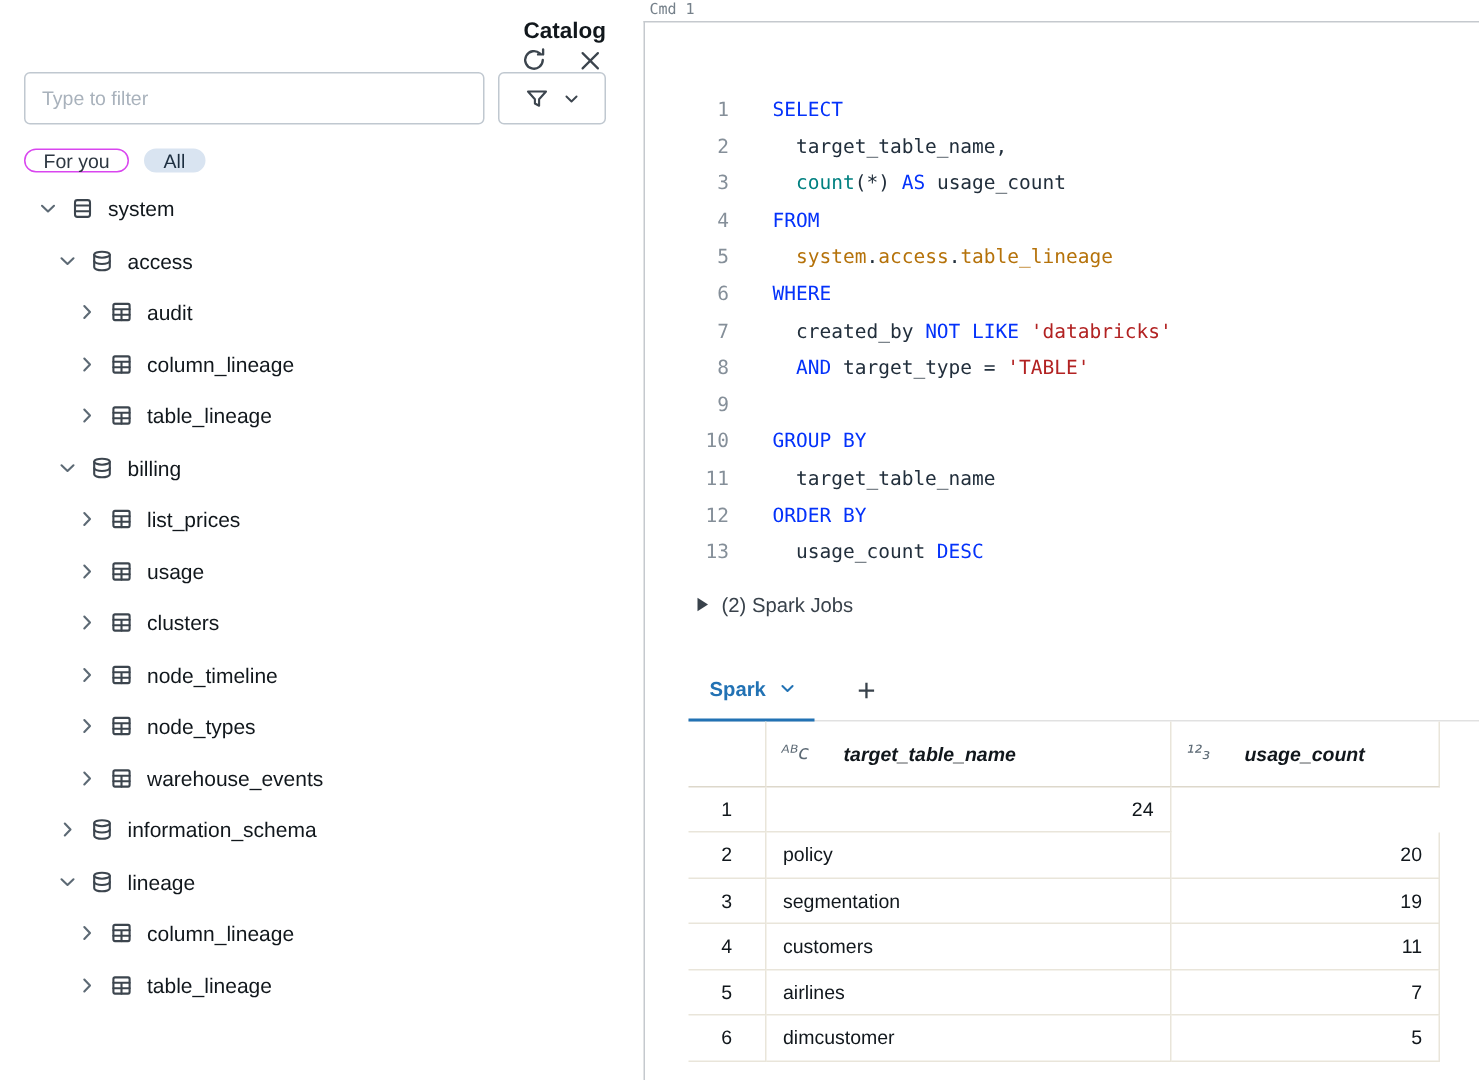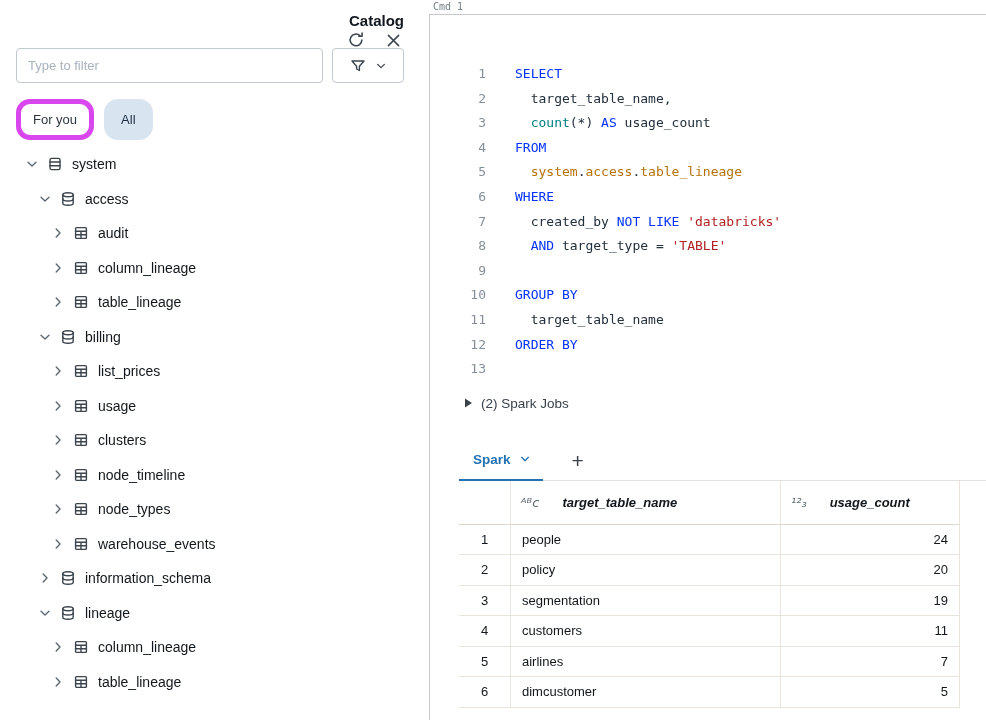--- a/index.html
+++ b/index.html
@@ -11,21 +11,21 @@
   .catalog-title { font-size:15px; font-weight:700; color:#11171c; }
   .header-actions { margin-left:auto; display:flex; gap:16px; align-items:center; }
   .icon-btn { background:none; border:none; padding:2px; cursor:pointer; display:flex; align-items:center; }
 
   .search-row { display:flex; margin-top:12px; gap:9px; }
   .filter-input { flex:1; height:35px; border:1px solid #c0c8d0; border-radius:4px; padding:0 11px; font-size:13px; font-family:inherit; color:#11171c; outline:none; box-sizing:border-box; background:#fff; }
   .filter-input::placeholder { color:#a9b2bc; }
   .filter-btn { width:72px; height:35px; border:1px solid #c0c8d0; border-radius:4px; background:#fff; display:flex; align-items:center; justify-content:center; gap:9px; cursor:pointer; }
 
   .pills-row { display:flex; gap:10px; margin-top:16px; }
-  .pill { height:41px; padding:0 12px; border-radius:14px; border:5px solid #d946ef; background:#fff; font-size:13px; color:#2d3741; cursor:pointer; font-family:inherit; display:inline-flex; align-items:center; }
+  .pill { height:16px; padding:0 12px; border-radius:14px; border:1px solid #d946ef; background:#fff; font-size:13px; color:#2d3741; cursor:pointer; font-family:inherit; display:inline-flex; align-items:center; }
   .pill.selected { background:#d9e4f1; border-color:#d9e4f1; color:#1c2e40; }
 
   .catalog-tree { margin-top:7px; }
   .tree-row { display:flex; align-items:center; height:34.5px; cursor:pointer; }
   .tree-chevron { width:16px; height:16px; display:flex; align-items:center; justify-content:center; color:#5d6a75; flex:none; }
   .tree-icon { width:18px; height:18px; margin:0 8px 0 6px; display:flex; align-items:center; justify-content:center; color:#3c454e; flex:none; }
   .tree-label { font-size:14px; color:#11171c; white-space:nowrap; }
 
   
   .notebook-panel { position:absolute; left:420px; top:0; right:0; bottom:0; }
@@ -341,21 +341,21 @@
           <div class="code-line"><span class="gutter">3</span><span class="code-text"><span class="tok-pl">  </span><span class="tok-fn">count</span><span class="tok-pl">(*) </span><span class="tok-kw">AS</span><span class="tok-pl"> usage_count</span></span></div>
           <div class="code-line"><span class="gutter">4</span><span class="code-text"><span class="tok-kw">FROM</span></span></div>
           <div class="code-line"><span class="gutter">5</span><span class="code-text"><span class="tok-pl">  </span><span class="tok-ref">system</span><span class="tok-pl">.</span><span class="tok-ref">access</span><span class="tok-pl">.</span><span class="tok-ref">table_lineage</span></span></div>
           <div class="code-line"><span class="gutter">6</span><span class="code-text"><span class="tok-kw">WHERE</span></span></div>
           <div class="code-line"><span class="gutter">7</span><span class="code-text"><span class="tok-pl">  created_by </span><span class="tok-kw">NOT LIKE</span><span class="tok-pl"> </span><span class="tok-str">'databricks'</span></span></div>
           <div class="code-line"><span class="gutter">8</span><span class="code-text"><span class="tok-pl">  </span><span class="tok-kw">AND</span><span class="tok-pl"> target_type = </span><span class="tok-str">'TABLE'</span></span></div>
           <div class="code-line"><span class="gutter">9</span><span class="code-text"><span class="tok-pl"></span></span></div>
           <div class="code-line"><span class="gutter">10</span><span class="code-text"><span class="tok-kw">GROUP BY</span></span></div>
           <div class="code-line"><span class="gutter">11</span><span class="code-text"><span class="tok-pl">  target_table_name</span></span></div>
           <div class="code-line"><span class="gutter">12</span><span class="code-text"><span class="tok-kw">ORDER BY</span></span></div>
-          <div class="code-line"><span class="gutter">13</span></div>
+          <div class="code-line"><span class="gutter">13</span><span class="code-text"><span class="tok-pl">  usage_count </span><span class="tok-kw">DESC</span></span></div>
         </div>
     </div>
 
     <div class="spark-jobs">
       <svg width="9" height="10" viewBox="0 0 9 10" fill="#39424b">
         <path d="M1 .5l7 4.5-7 4.5z"></path>
       </svg>
       <span>(2) Spark Jobs</span>
     </div>
 
@@ -378,21 +378,20 @@
               <span class="th-label">target_table_name</span>
             </div>
             <div class="th">
               <span class="type-icon">¹²₃</span>
               <span class="th-label">usage_count</span>
             </div>
           </div>
         <div>
             <div class="grid-row">
               <div class="td rownum">1</div>
-              <div class="td name">people</div>
               <div class="td count">24</div>
             </div>
             <div class="grid-row">
               <div class="td rownum">2</div>
               <div class="td name">policy</div>
               <div class="td count">20</div>
             </div>
             <div class="grid-row">
               <div class="td rownum">3</div>
               <div class="td name">segmentation</div>

